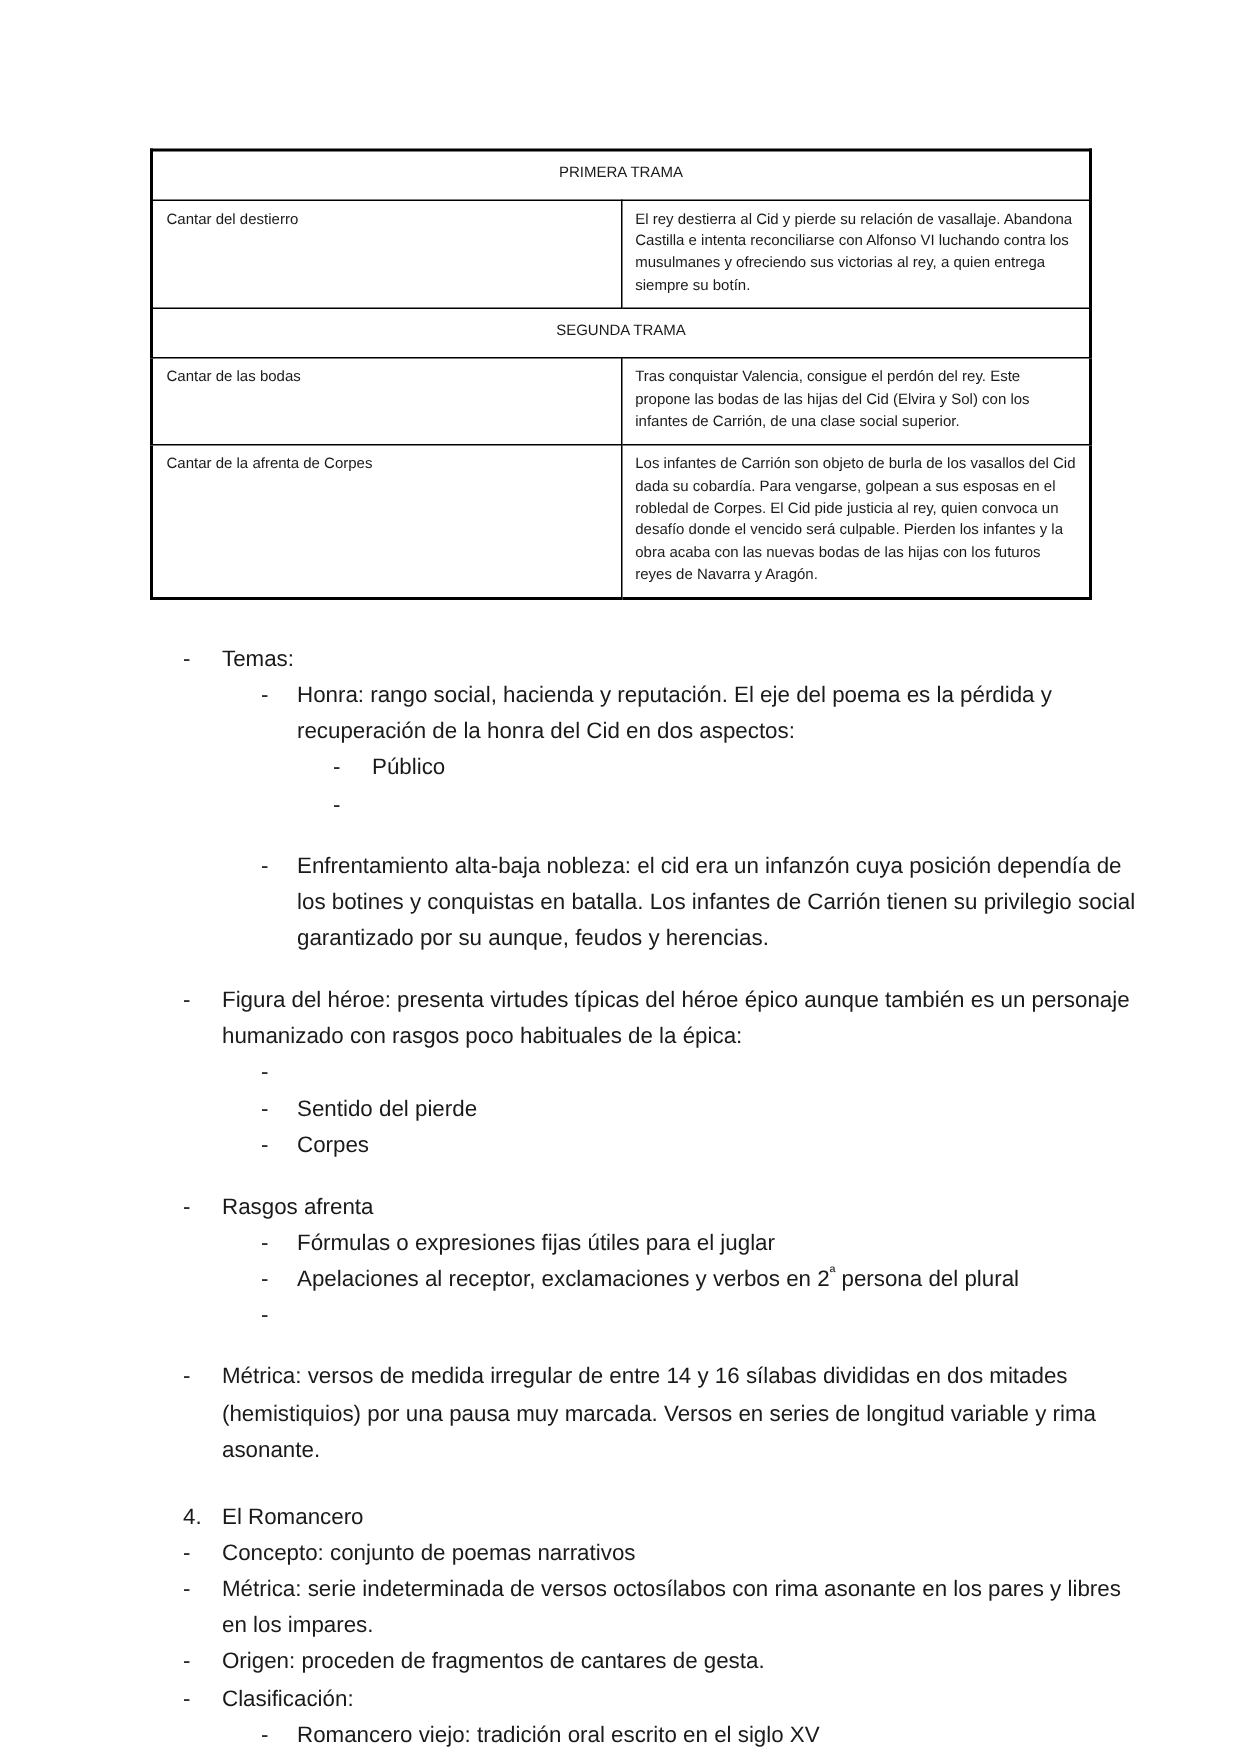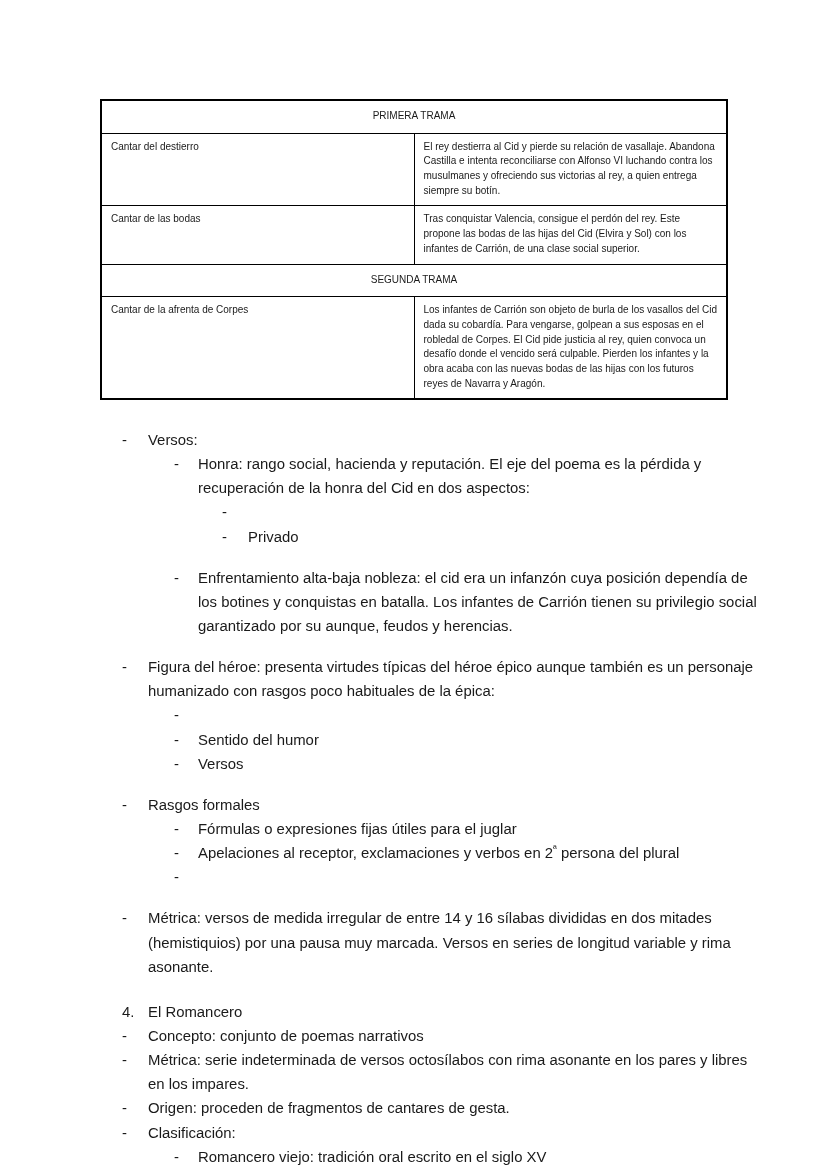--- a/index.html
+++ b/index.html
@@ -106,83 +106,83 @@
   <table class="trama-table">
     <tbody>
       <tr class="thick-top">
         <td class="section-head edge-left edge-right" colspan="2">PRIMERA TRAMA</td>
       </tr>
       <tr>
         <td class="label-cell edge-left">Cantar del destierro</td>
         <td class="edge-right">El rey destierra al Cid y pierde su relación de vasallaje. Abandona Castilla e intenta reconciliarse con Alfonso VI luchando contra los musulmanes y ofreciendo sus victorias al rey, a quien entrega siempre su botín.</td>
       </tr>
       <tr>
+        <td class="section-head edge-left edge-right" colspan="2">SEGUNDA TRAMA</td>
+      </tr>
+      <tr>
         <td class="label-cell edge-left">Cantar de las bodas</td>
         <td class="edge-right">Tras conquistar Valencia, consigue el perdón del rey. Este propone las bodas de las hijas del Cid (Elvira y Sol) con los infantes de Carrión, de una clase social superior.</td>
-      </tr>
-      <tr>
-        <td class="section-head edge-left edge-right" colspan="2">SEGUNDA TRAMA</td>
       </tr>
       <tr class="thick-bottom">
         <td class="label-cell edge-left">Cantar de la afrenta de Corpes</td>
         <td class="edge-right">Los infantes de Carrión son objeto de burla de los vasallos del Cid dada su cobardía. Para vengarse, golpean a sus esposas en el robledal de Corpes. El Cid pide justicia al rey, quien convoca un desafío donde el vencido será culpable. Pierden los infantes y la obra acaba con las nuevas bodas de las hijas con los futuros reyes de Navarra y Aragón.</td>
       </tr>
     </tbody>
   </table>
 
   <div class="outline">
 
     <div class="row lvl1">
       <span class="marker">-</span>
-      <span class="row-text">Versos:</span>
+      <span class="row-text">Temas:</span>
     </div>
 
     <div class="row lvl2">
       <span class="marker">-</span>
       <span class="row-text">Honra: rango social, hacienda y reputación. El eje del poema es la pérdida y recuperación de la honra del Cid en dos aspectos:</span>
     </div>
 
     <div class="row lvl3">
       <span class="marker">-</span>
+      <span class="row-text">Público</span>
     </div>
     <div class="row lvl3">
       <span class="marker">-</span>
-      <span class="row-text">Privado</span>
     </div>
 
     <div class="gap-md"></div>
 
     <div class="row lvl2">
       <span class="marker">-</span>
       <span class="row-text">Enfrentamiento alta-baja nobleza: el cid era un infanzón cuya posición dependía de los botines y conquistas en batalla. Los infantes de Carrión tienen su privilegio social garantizado por su aunque, feudos y herencias.</span>
     </div>
 
     <div class="gap-md"></div>
 
     <div class="row lvl1">
       <span class="marker">-</span>
       <span class="row-text">Figura del héroe: presenta virtudes típicas del héroe épico aunque también es un personaje humanizado con rasgos poco habituales de la épica:</span>
     </div>
     <div class="row lvl2">
       <span class="marker">-</span>
     </div>
     <div class="row lvl2">
       <span class="marker">-</span>
-      <span class="row-text">Sentido del humor</span>
-    </div>
-    <div class="row lvl2">
-      <span class="marker">-</span>
-      <span class="row-text">Versos</span>
-    </div>
-
-    <div class="gap-md"></div>
-
-    <div class="row lvl1">
-      <span class="marker">-</span>
-      <span class="row-text">Rasgos formales</span>
+      <span class="row-text">Sentido del pierde</span>
+    </div>
+    <div class="row lvl2">
+      <span class="marker">-</span>
+      <span class="row-text">Corpes</span>
+    </div>
+
+    <div class="gap-md"></div>
+
+    <div class="row lvl1">
+      <span class="marker">-</span>
+      <span class="row-text">Rasgos afrenta</span>
     </div>
     <div class="row lvl2">
       <span class="marker">-</span>
       <span class="row-text">Fórmulas o expresiones fijas útiles para el juglar</span>
     </div>
     <div class="row lvl2">
       <span class="marker">-</span>
       <span class="row-text"><span>Apelaciones al receptor, exclamaciones y verbos en 2</span><sup class="ord">ª</sup><span> persona del plural</span></span>
     </div>
     <div class="row lvl2">

